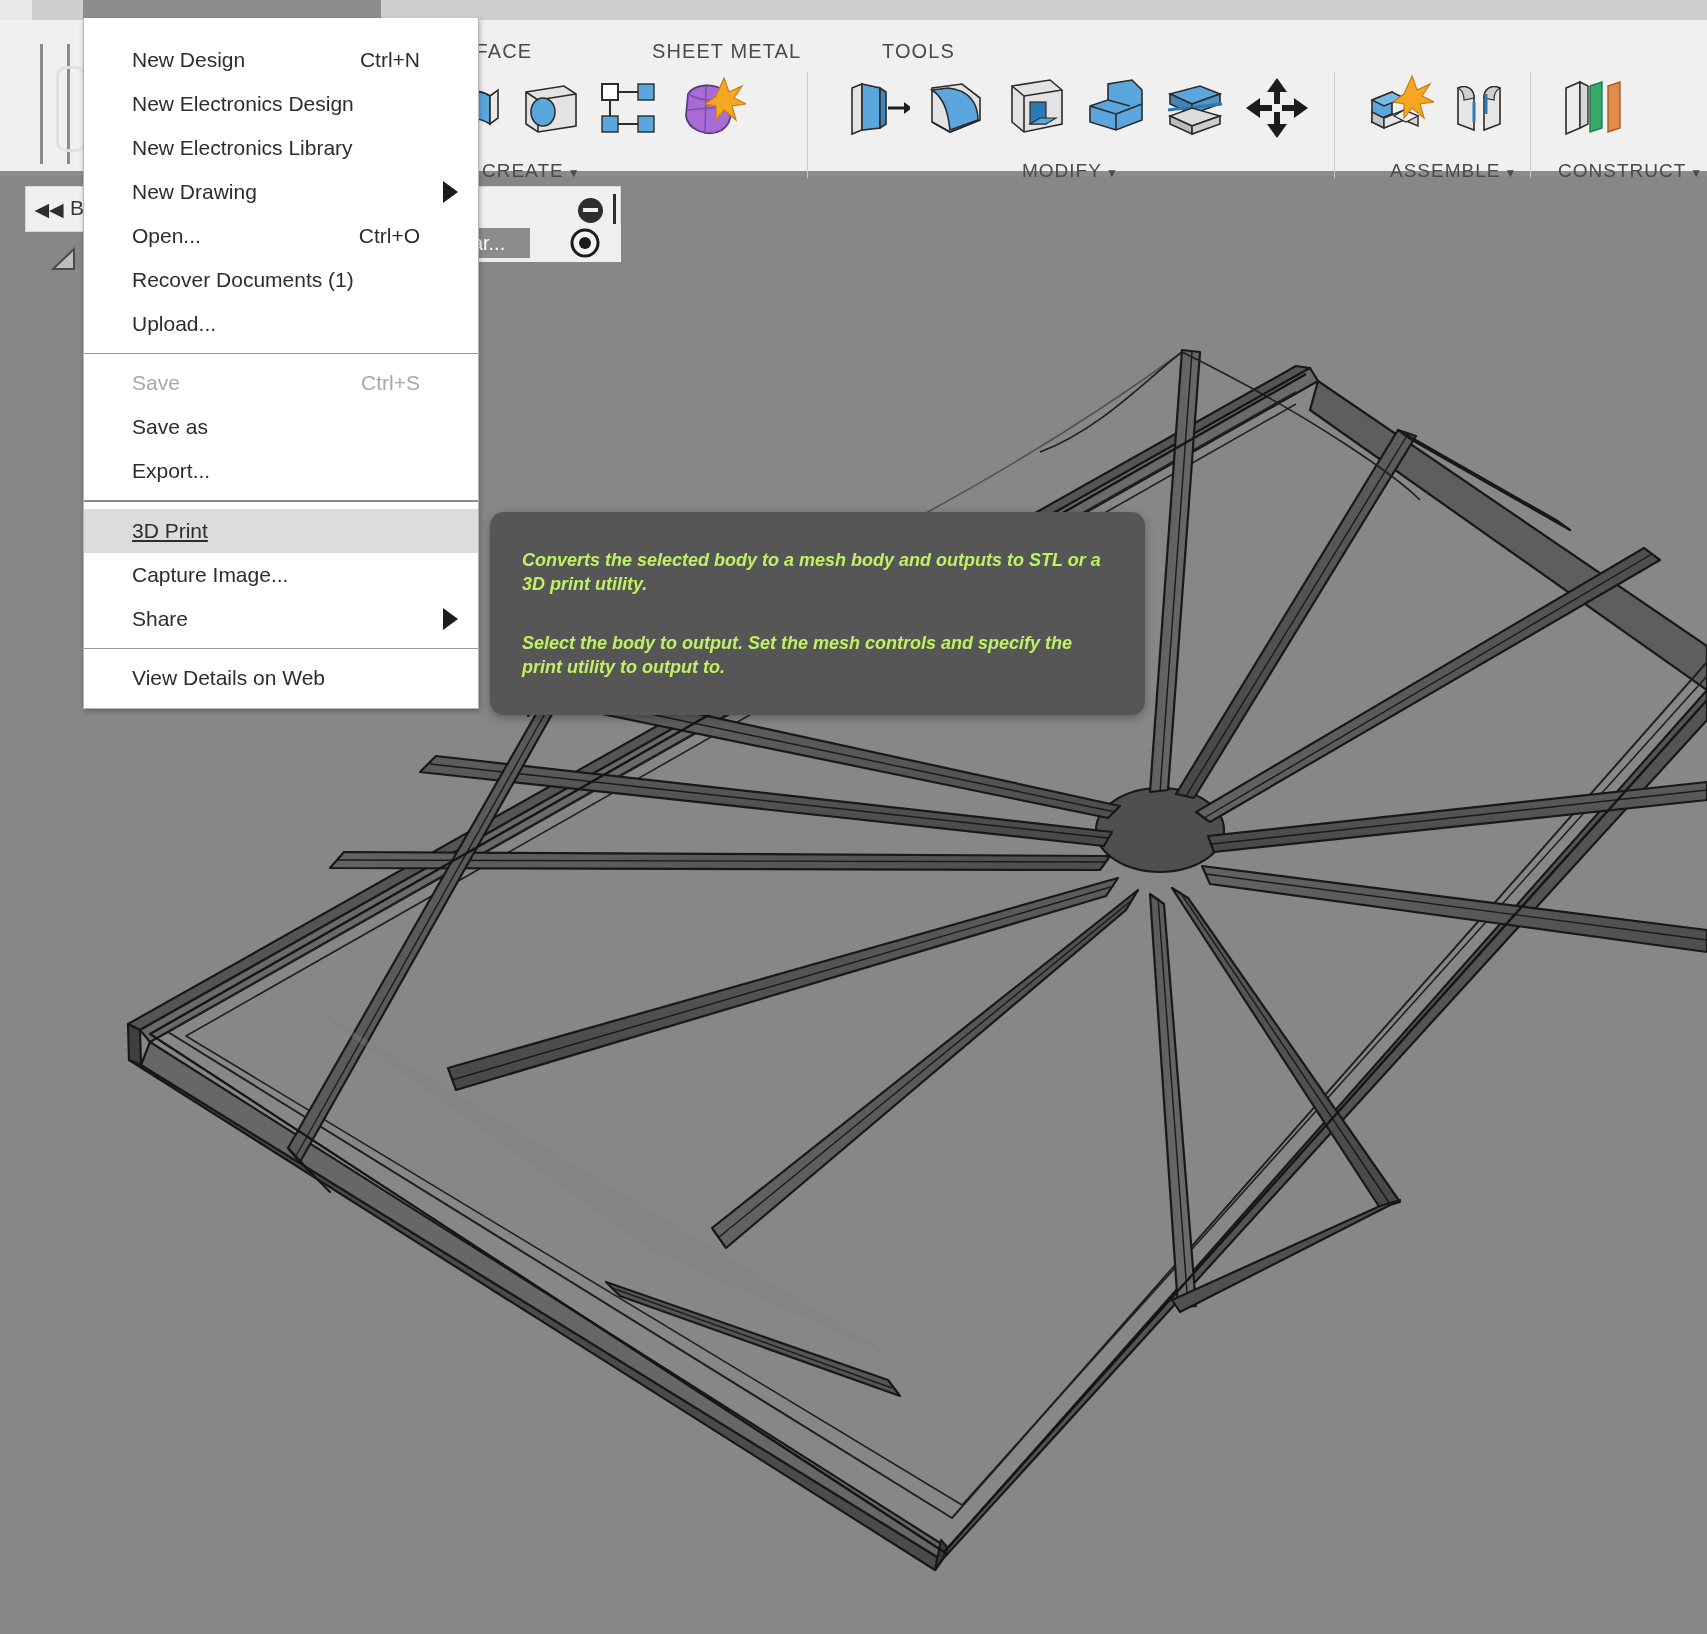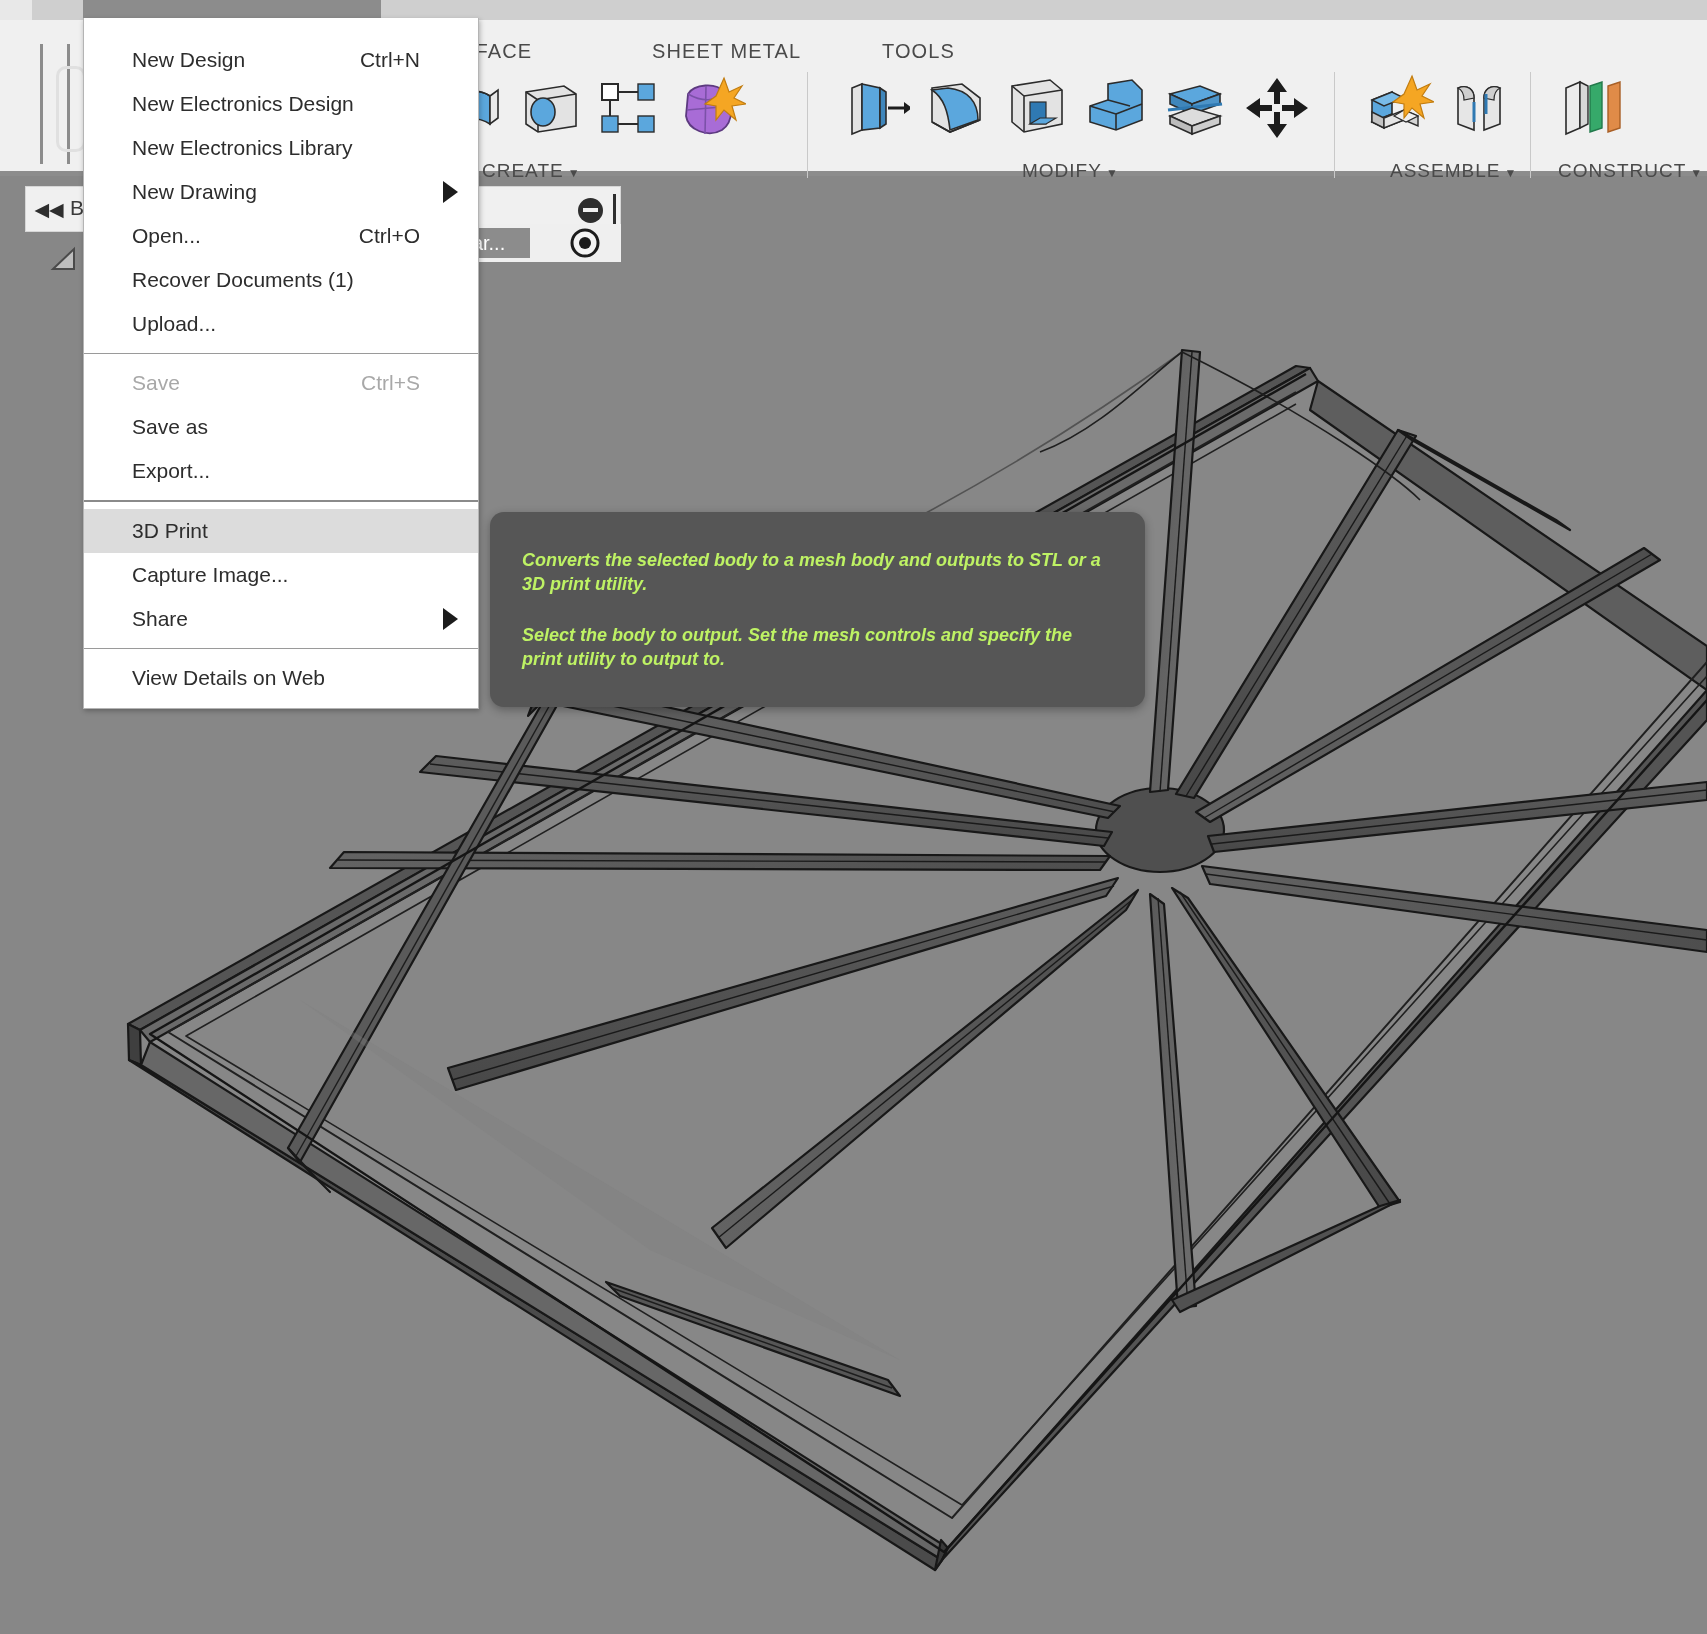--- a/index.html
+++ b/index.html
@@ -199,21 +199,21 @@
     height: 44px;
     display: flex;
     align-items: center;
     padding: 0 0 0 48px;
     font-size: 21px;
     color: #2d2d2d;
     cursor: default;
     white-space: nowrap;
   }
   .menu-item.disabled { color: #a8a8a8; }
-  .menu-item.highlight { background: #dcdcdc; }
+  .menu-item.highlight { background: #dcdcdc; text-decoration: underline; }
   .menu-item .shortcut {
     position: absolute;
     right: 58px;
     font-size: 21px;
     color: #2d2d2d;
   }
   .menu-item.disabled .shortcut { color: #a8a8a8; }
   .menu-item .submenu-arrow {
     position: absolute;
     right: 20px;
@@ -241,21 +241,21 @@
     z-index: 50;
   }
   .tooltip p {
     margin: 0;
     font-size: 18px;
     font-weight: bold;
     line-height: 1.35;
     color: #bef264;
     font-style: italic;
   }
-  .tooltip p.second { margin-top: 26px; }
+  .tooltip p.second { margin-top: 34px; }
 </style>
 </head>
 <body>
 
 <div id="app">
 
   <div class="viewport">
     <svg width="1707" height="1634" viewBox="0 0 1707 1634" xmlns="http://www.w3.org/2000/svg">
       <defs>
         <linearGradient id="gA" x1="0" y1="0" x2="1" y2="1">

